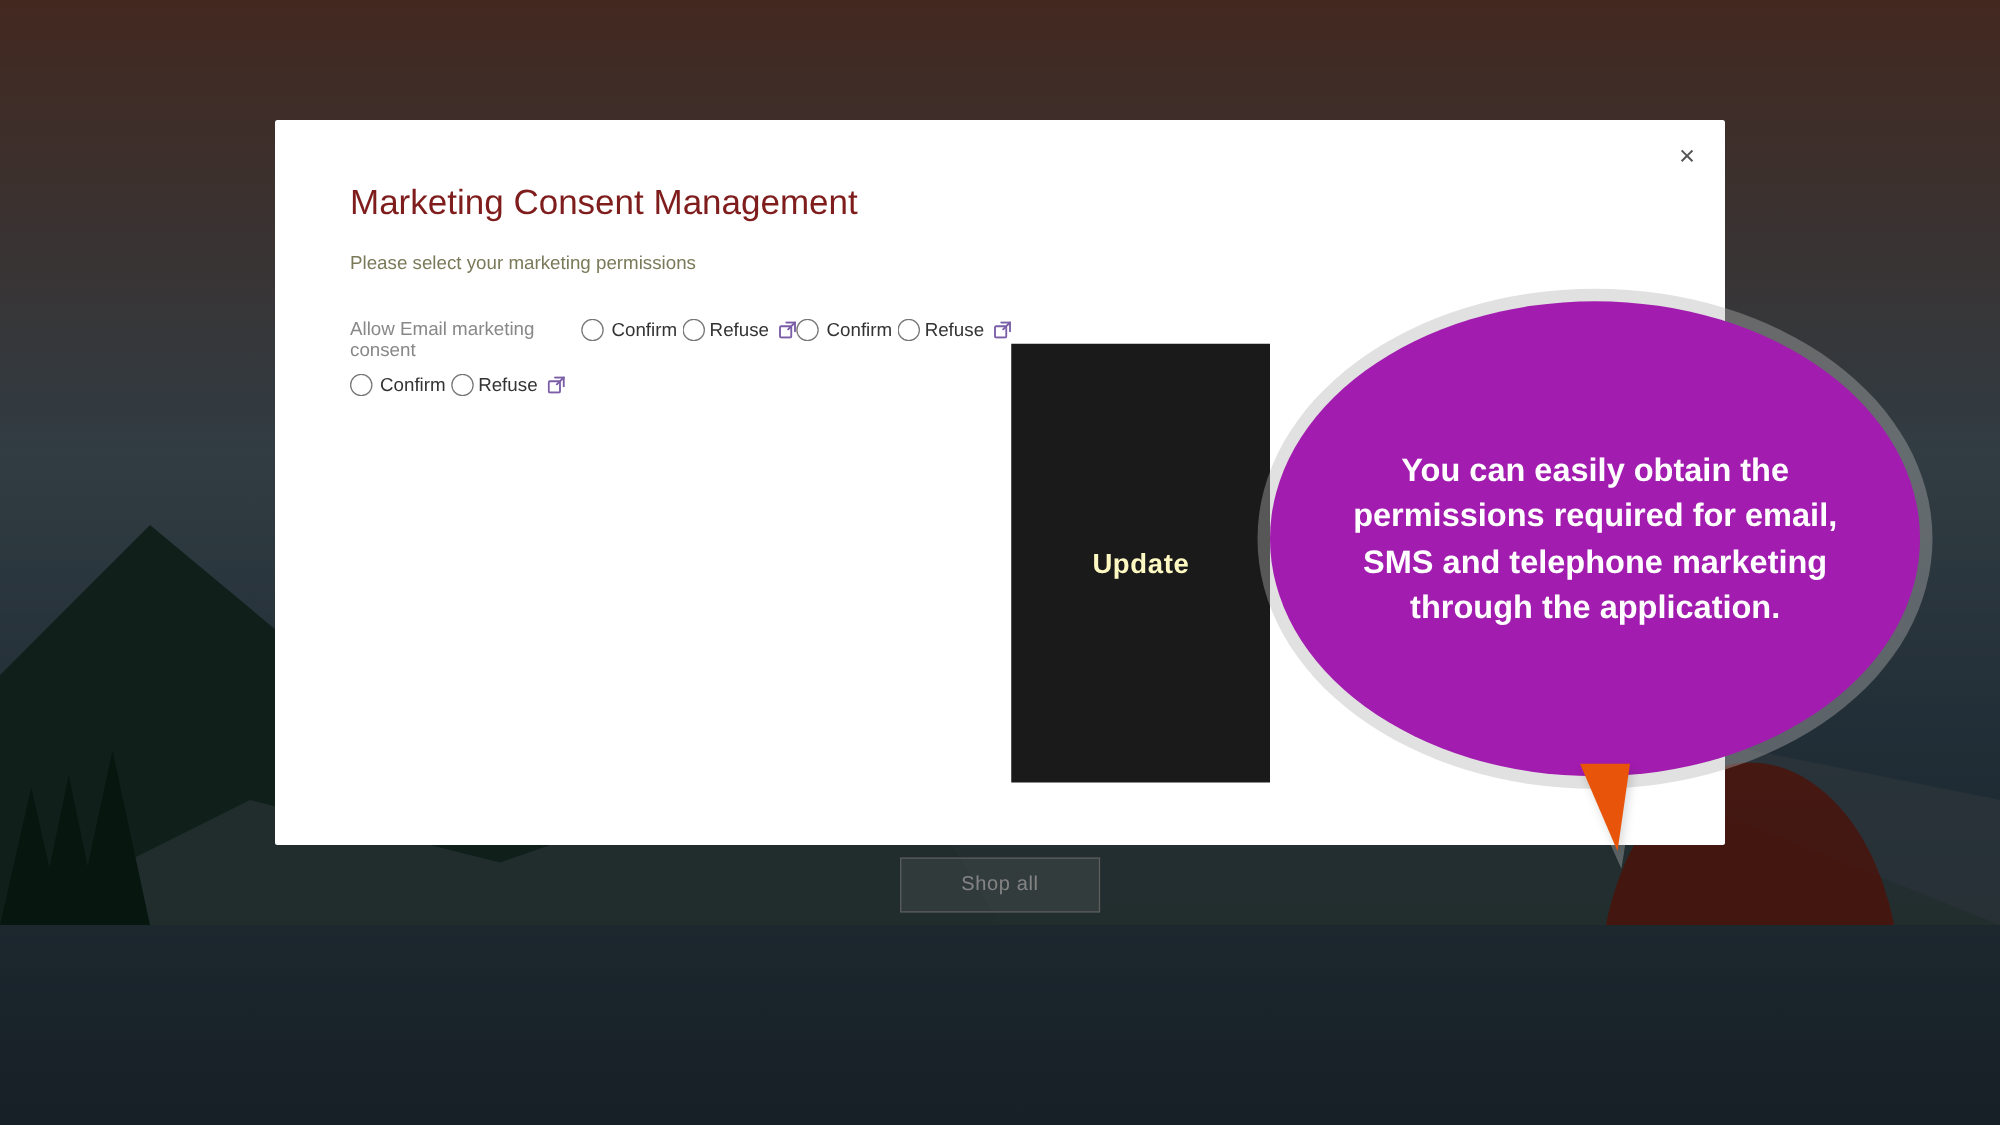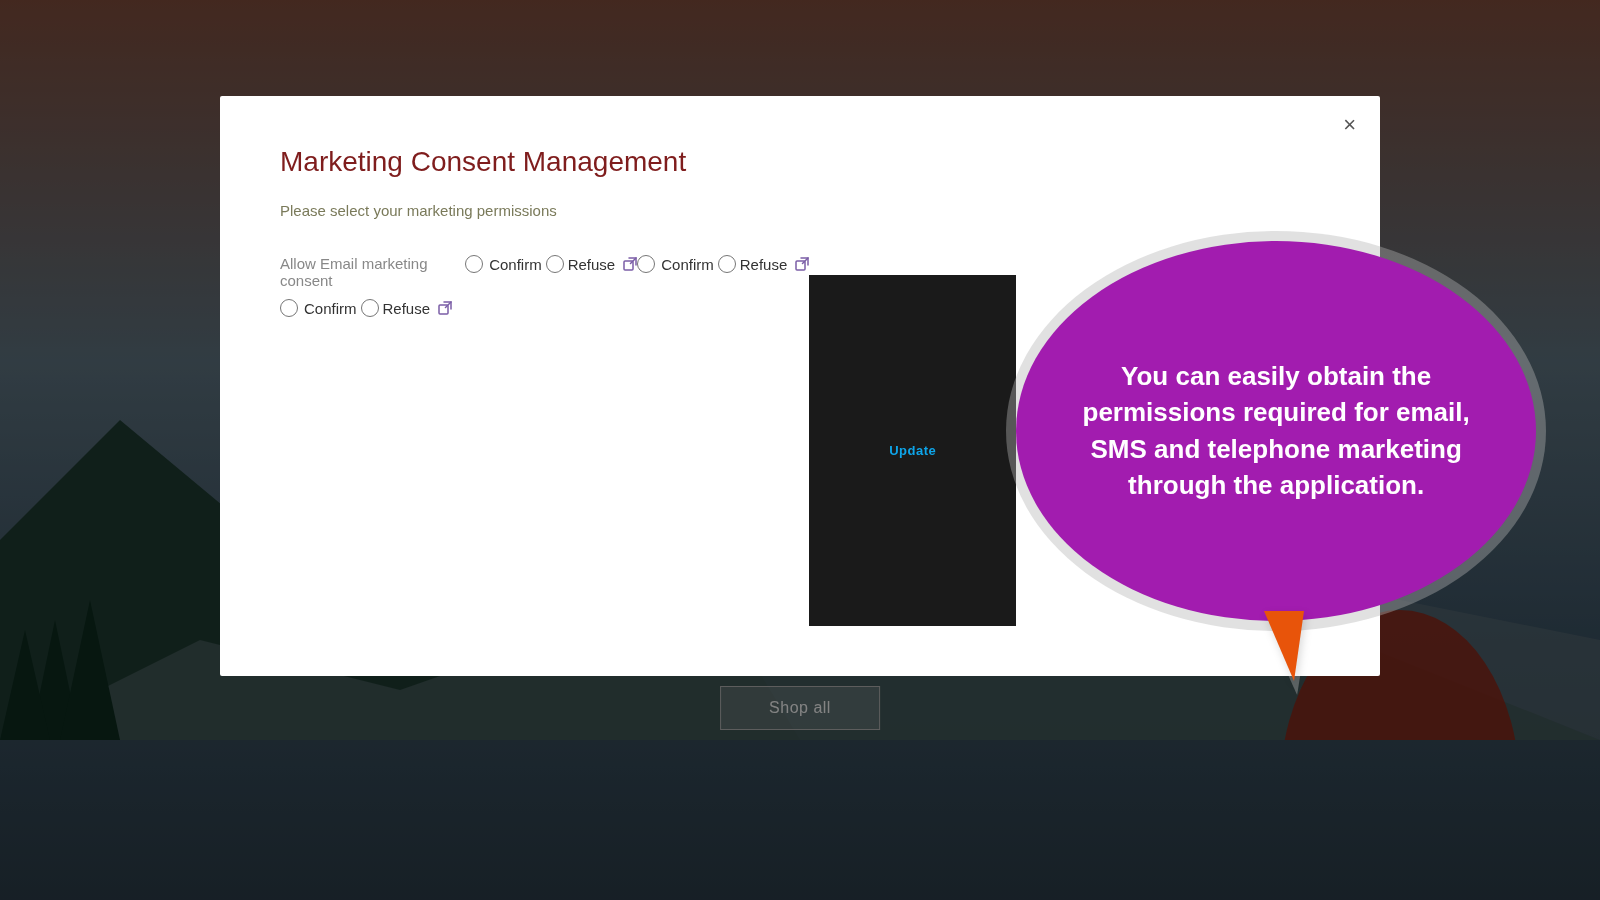--- a/index.html
+++ b/index.html
@@ -146,24 +146,24 @@
 
     .refuse-wrapper {
       display: flex;
       align-items: center;
       gap: 4px;
     }
 
     .update-btn {
       margin-top: 20px;
       background: #1a1a1a;
-      color: #0ea5e9;
+      color: #fef9c3;
       border: none;
       padding: 18px 40px;
-      font-size: 13px;
+      font-size: 22px;
       font-weight: 700;
       cursor: pointer;
       width: 220px;
       letter-spacing: 0.5px;
     }
 
     
     .bubble-section {
       flex: 1;
       display: flex;

